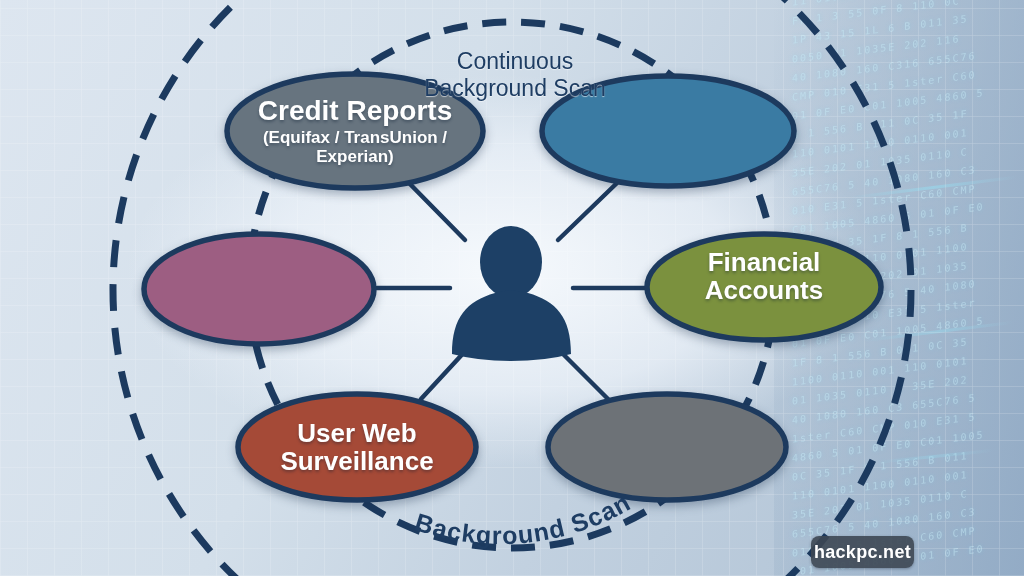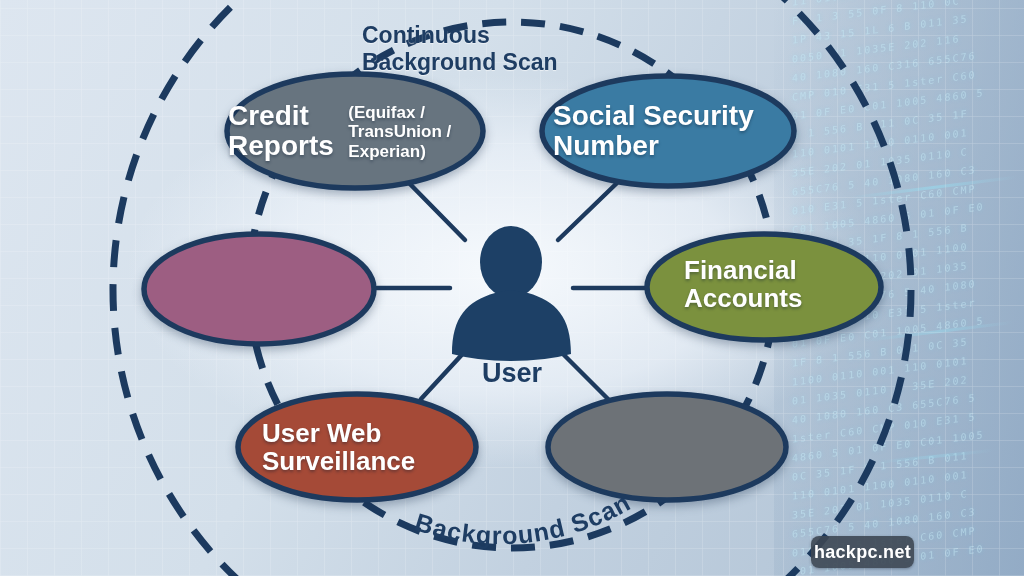--- a/index.html
+++ b/index.html
@@ -37,30 +37,30 @@
   .streak.s3{top:455px;right:30px;width:120px;transform:rotate(-6deg);opacity:.6;}
 
   svg.diagram{position:absolute;inset:0;}
   .rings circle{fill:none;stroke:var(--dashed_ring,#1c3a5f);stroke-width:7;}
   .connectors line{stroke:var(--outline,#1d3a5e);stroke-width:4.5;stroke-linecap:round;}
   .nodes ellipse{stroke:var(--outline,#1d3a5e);stroke-width:5.5;}
   .nodes{filter:drop-shadow(0 4px 5px rgba(22,42,72,.32));}
   .silhouette{fill:var(--silhouette,#1d4066);}
 
   .node-label{
-    position:absolute;display:flex;align-items:center;justify-content:center;
-    text-align:left;color:var(--node_text,#fff);pointer-events:none;
+    position:absolute;display:flex;flex-direction:column;align-items:center;justify-content:center;
+    text-align:center;color:var(--node_text,#fff);pointer-events:none;
     text-shadow:0 2px 3px rgba(10,25,45,.35);
   }
   .node-label .t{font-weight:bold;font-size:26px;line-height:1.08;}
   .node-label .s{font-weight:bold;font-size:17px;line-height:1.12;margin-top:2px;}
 
   .top-label{
-    position:absolute;left:362px;top:22px;width:306px;
-    color:var(--label_text,#1e3d63);font-weight:bold;font-size:23px;line-height:1.18;
+    position:absolute;left:362px;top:48px;width:306px;text-align:center;
+    color:var(--label_text,#1e3d63);font-weight:normal;font-size:23px;line-height:1.18;
     text-shadow:0 1px 1px rgba(255,255,255,.6);
   }
   .top-label span{display:block;}
   .user-label{
     position:absolute;left:452px;top:358px;width:120px;text-align:center;
     color:var(--label_text,#1e3d63);font-weight:bold;font-size:27px;
   }
   .arc-text{font-family:"Liberation Sans","DejaVu Sans",sans-serif;font-weight:bold;font-size:25px;
     fill:var(--label_text,#1e3d63);letter-spacing:1px;}
 
@@ -149,34 +149,30 @@
     </defs>
     <text class="arc-text">
       <textPath href="#bottomArcPath" startOffset="50%" text-anchor="middle">Background Scan</textPath>
     </text>
   </svg>
 
   <div class="node-label" style="left:228px;top:76px;width:254px;height:110px;">
     <div class="t" style="font-size:28px;">Credit Reports</div>
     <div class="s" style="width:216px;">(Equifax / TransUnion / Experian)</div>
   </div>
-  <div class="node-label" style="left:545px;top:78px;width:246px;height:106px;">
-    <div class="t" style="font-size:28px;width:230px;">Social Security Number</div>
-  </div>
-  <div class="node-label" style="left:649px;top:233px;width:230px;height:102px;">
+  <div class="node-label" style="left:649px;top:225px;width:230px;height:102px;">
     <div class="t" style="width:160px;">Financial Accounts</div>
   </div>
   <div class="node-label" style="left:240px;top:396px;width:234px;height:102px;">
     <div class="t" style="width:190px;">User Web Surveillance</div>
   </div>
 
   <div class="top-label">
     <span>Continuous</span>
     <span>Background Scan</span>
   </div>
 
-  <div class="user-label">User</div>
 
   <div class="watermark">
     <span>hackpc.net</span>
   </div>
 
 </div>
 
 </body></html>

